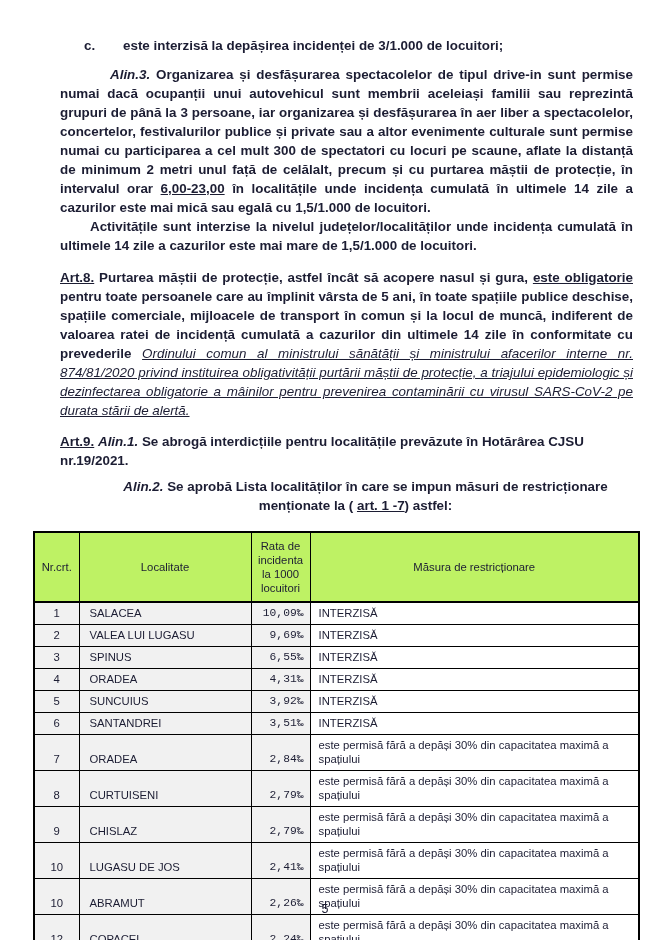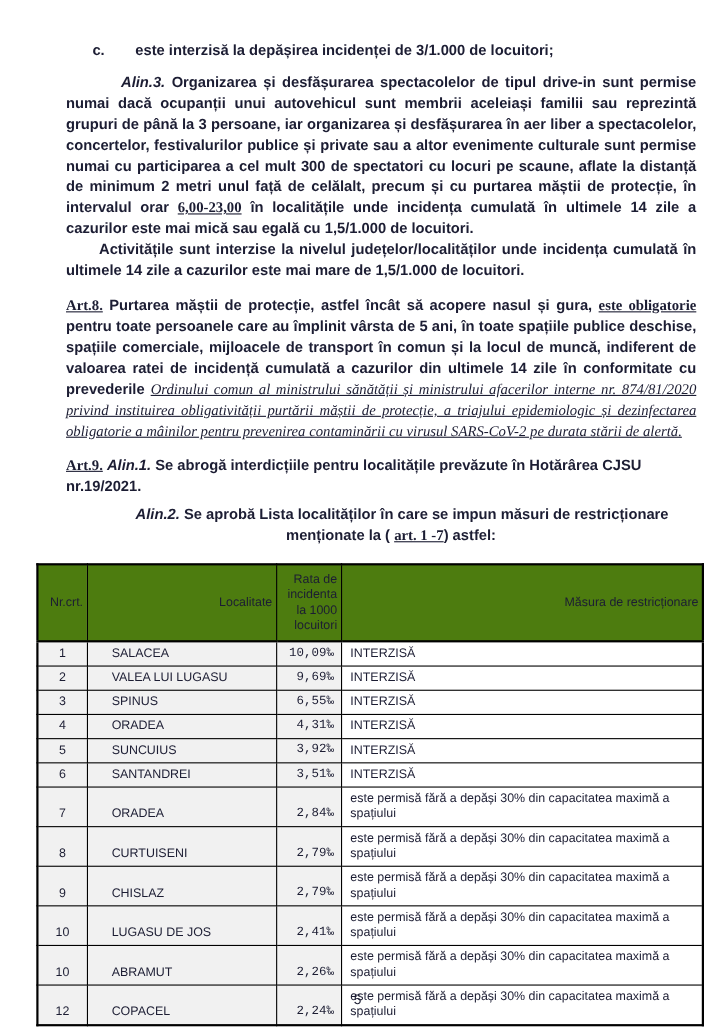--- a/index.html
+++ b/index.html
@@ -30,51 +30,51 @@
   .para.p-art8     { margin-top: 13px; }
   .para.p-art9     { margin-top: 12px; text-align: left; }
   .para.p-alin2    { margin-top: 7px;  margin-left: 18px; text-indent: 20px; text-align: center; }
   .marker {
     display: inline-block;
     margin-left: 24px;
     width: 39px;
     flex: 0 0 39px;
   }
   .run.i { font-style: italic; }
-  .run.u { text-decoration: underline; font-family: Liberation Serif, serif; }
+  .run.u { text-decoration: underline; }
   .run.lite { font-weight: 400; }
   
   .loc-table {
     border-collapse: collapse;
     table-layout: fixed;
     width: 605px;
     margin: 16px 0 0 33px;
     font-size: 11.3px;
     line-height: 14px;
     font-weight: 400;
     border: 2px solid #000;
   }
   .loc-table th {
-    background: #4d7c0f;
+    background: #bef264;
     border: 1px solid #000;
     border-bottom: 2px solid #000;
     font-weight: 400;
-    text-align: right;
+    text-align: center;
     vertical-align: middle;
     padding: 6px 3px;
     height: 70px;
   }
   .loc-table td {
     border: 1px solid #000;
     padding: 3px 6px 4px 6px;
     vertical-align: bottom;
     height: 22px;
   }
   .loc-table td.c-nr   { text-align: center; background: #f1f1f1; }
-  .loc-table td.c-loc  { background: #f1f1f1; padding-left: 22px; }
+  .loc-table td.c-loc  { background: #f1f1f1; padding-left: 10px; }
   .loc-table td.c-rata { text-align: right; background: #f1f1f1; font-family: Liberation Mono, monospace; }
   .loc-table td.c-mas  { background: #ffffff; padding-left: 8px; }
   
   .pagenum {
     position: absolute;
     bottom: 24px;
     left: 0; right: 0;
     text-align: center;
     font-size: 12.5px;
     font-weight: 400;

